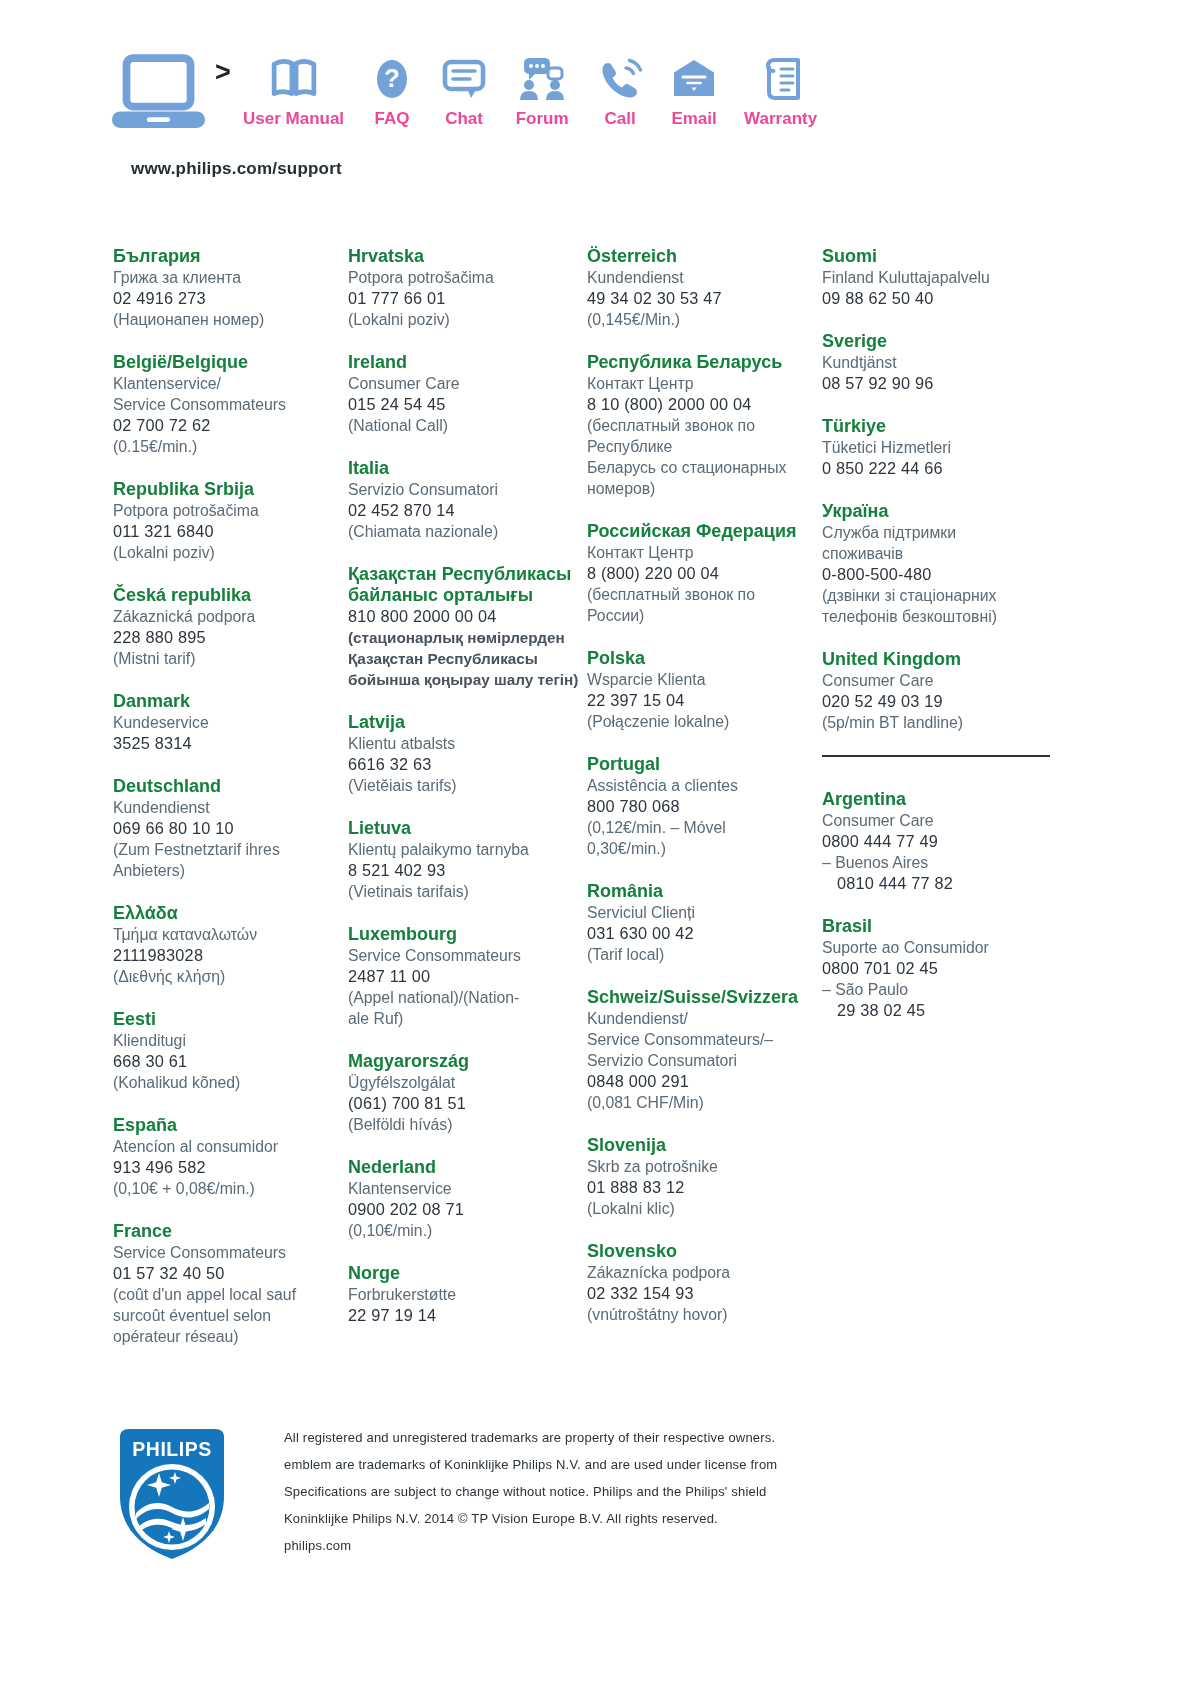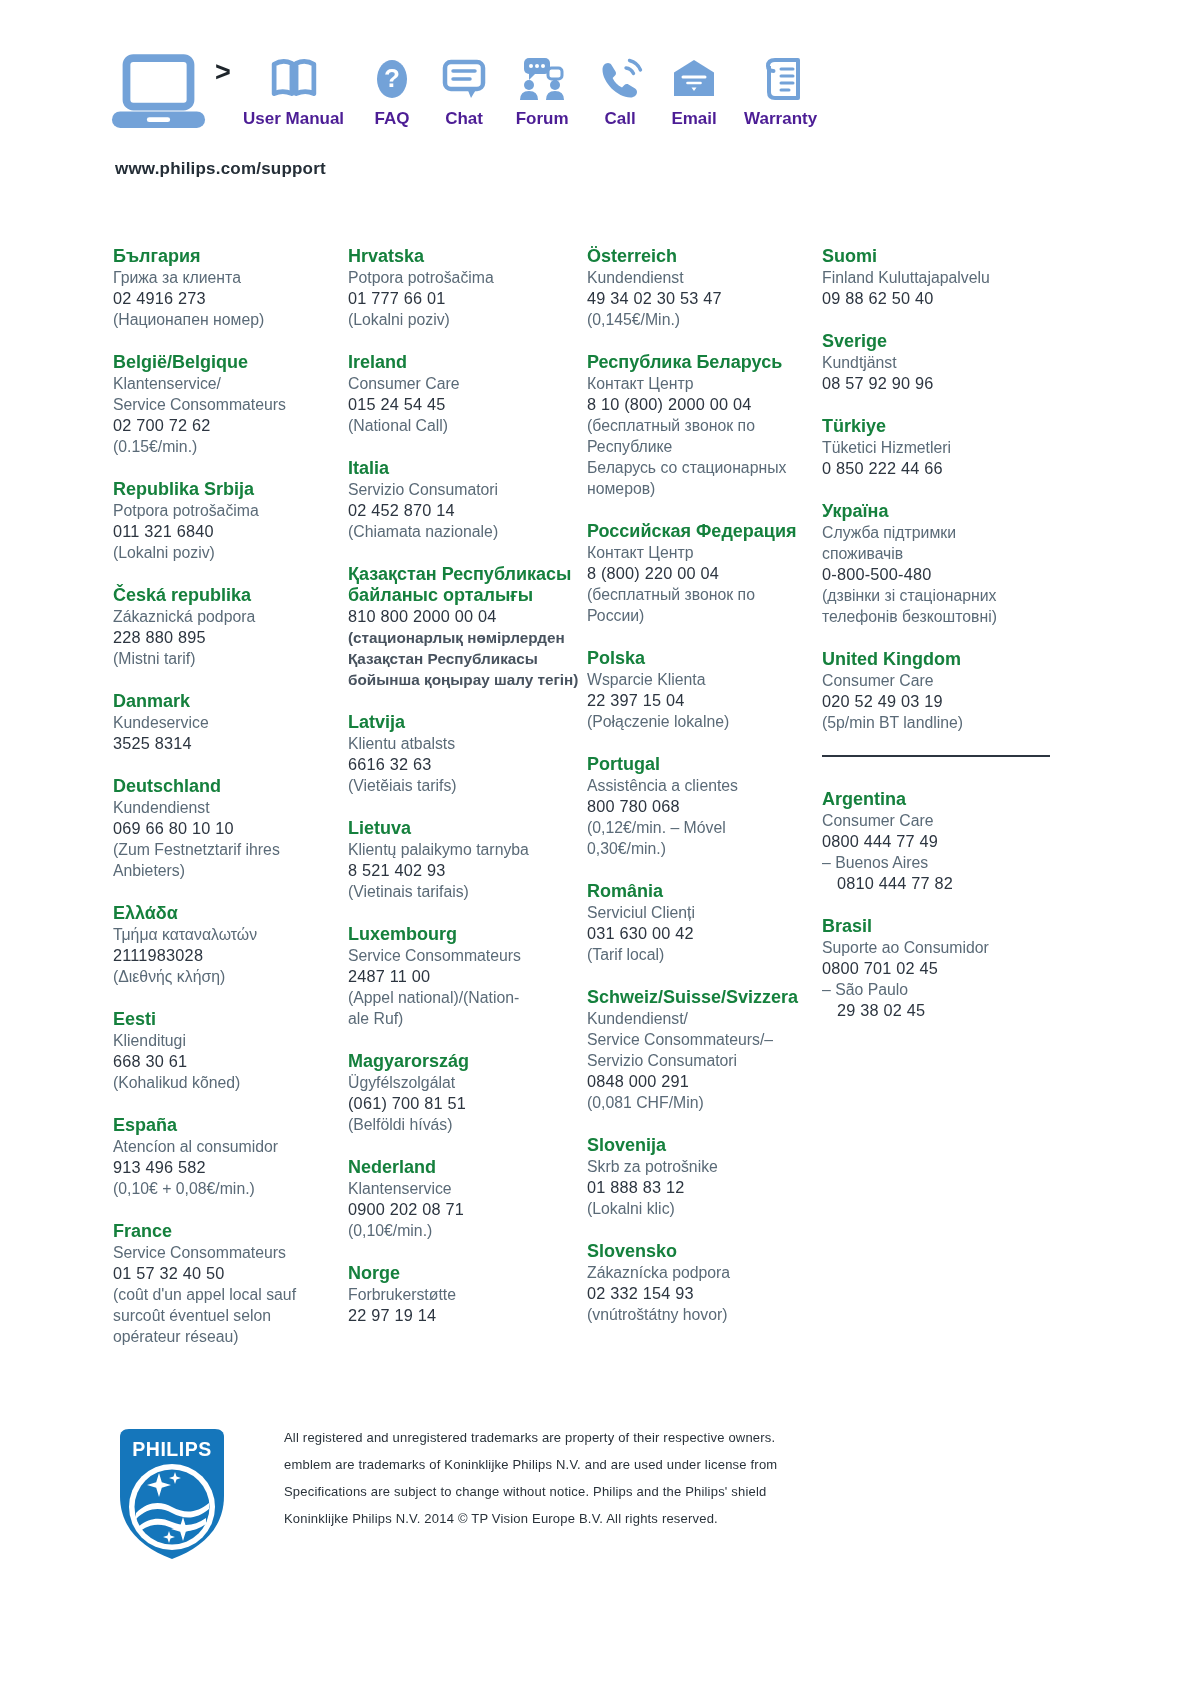--- a/index.html
+++ b/index.html
@@ -8,22 +8,22 @@
     font-family:"Liberation Sans", sans-serif;
     -webkit-font-smoothing:antialiased;
   }
   .abs{position:absolute;}
   
   .hdr-laptop{left:110px;top:54px;}
   .hdr-chevron{left:215px;top:57px;font-size:27px;font-weight:800;color:#1e252b;}
   .hdr-nav{left:243px;top:54px;display:flex;gap:27px;align-items:flex-start;}
   .nav-item{display:flex;flex-direction:column;align-items:center;}
   .nav-item .icon{height:50px;display:flex;align-items:center;justify-content:center;}
-  .nav-item .lbl{margin-top:5px;font-size:17px;font-weight:700;color:#4c1d95;white-space:nowrap;}
-  .site-url{left:115px;top:159px;font-size:17px;font-weight:600;color:#242e37;letter-spacing:.2px;}
+  .nav-item .lbl{margin-top:5px;font-size:17px;font-weight:700;color:#ec4899;white-space:nowrap;}
+  .site-url{left:131px;top:159px;font-size:17px;font-weight:600;color:#242e37;letter-spacing:.2px;}
   
   .columns{left:113px;top:246px;display:grid;grid-template-columns:235px 239px 235px 235px;}
   .block{margin-bottom:22px;}
   .country{font-weight:700;color:#15803d;font-size:18px;line-height:21px;}
   .line{font-size:15.8px;color:#5a6a77;line-height:21px;}
   .line.bold{font-weight:400;color:#2c3540;font-size:16.3px;letter-spacing:.2px;}
   .line.semibold{font-weight:700;color:#47525e;font-size:15.3px;}
   .line.indent{padding-left:15px;}
   .rule{border-top:2px solid #2c3540;width:228px;margin:10px 0 32px 0;}
   
@@ -382,13 +382,14 @@
     <path d="M56 44 L57.5 48.5 L62 50 L57.5 51.5 L56 56 L54.5 51.5 L50 50 L54.5 48.5 Z" fill="#ffffff"></path>
     <path d="M64 89 L66.8 98.2 L76 101 L66.8 103.8 L64 113 L61.2 103.8 L52 101 L61.2 98.2 Z" fill="#ffffff"></path>
     <path d="M50 103 L51.5 107.5 L56 109 L51.5 110.5 L50 115 L48.5 110.5 L44 109 L48.5 107.5 Z" fill="#ffffff"></path>
   </svg>
 </div>
 <div class="abs legal">
   <div class="tline">All registered and unregistered trademarks are property of their respective owners.</div>
   <div class="tline">emblem are trademarks of Koninklijke Philips N.V. and are used under license from</div>
   <div class="tline">Specifications are subject to change without notice. Philips and the Philips' shield</div>
   <div class="tline">Koninklijke Philips N.V.  2014 © TP Vision Europe B.V. All rights reserved.</div>
+  <div class="tline">philips.com</div>
 </div>
 
 </body></html>

